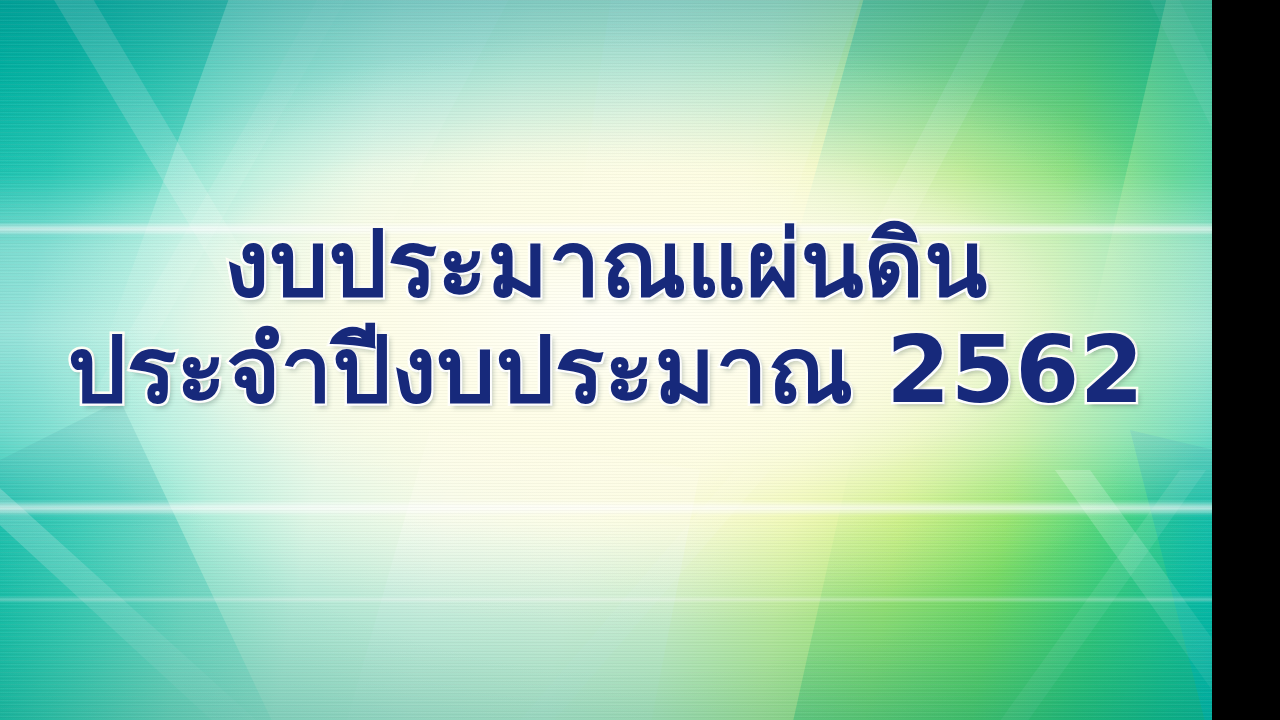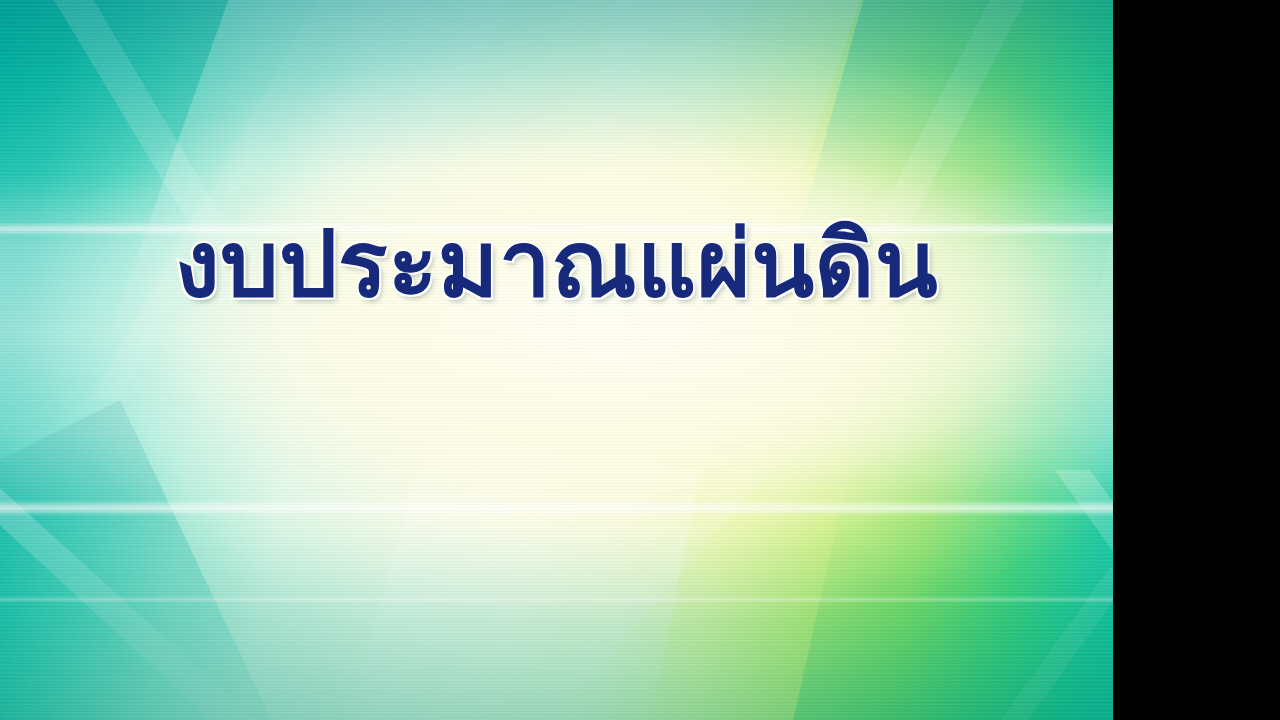--- a/index.html
+++ b/index.html
@@ -4,21 +4,21 @@
 <title>งบประมาณแผ่นดิน ประจำปีงบประมาณ 2562</title>
 <style>
   html, body {
     margin: 0;
     padding: 0;
     background: #000;
   }
 
   #slide {
     position: relative;
-    width: 1113px;
+    width: 1212px;
     height: 720px;
     overflow: hidden;
     font-family: "DejaVu Sans", "Liberation Sans", sans-serif;
     background: #eaf7ee;
     isolation: isolate;
   }
 
   
   .bg-layer {
     position: absolute;
@@ -231,15 +231,16 @@
     <div class="streak streak-mid"></div>
     <div class="streak streak-thin"></div>
   </div>
 
   <div class="bg-layer bg-scan"></div>
   <div class="bg-layer bg-scan2"></div>
   <div class="bg-layer bg-vignette"></div>
 
   <div class="title-block">
     <span class="title-line title-line-1">งบประมาณแผ่นดิน</span>
+    <span class="title-line title-line-2">ประจำปีงบประมาณ 2562</span>
   </div>
 
 </div>
 
 </body></html>

